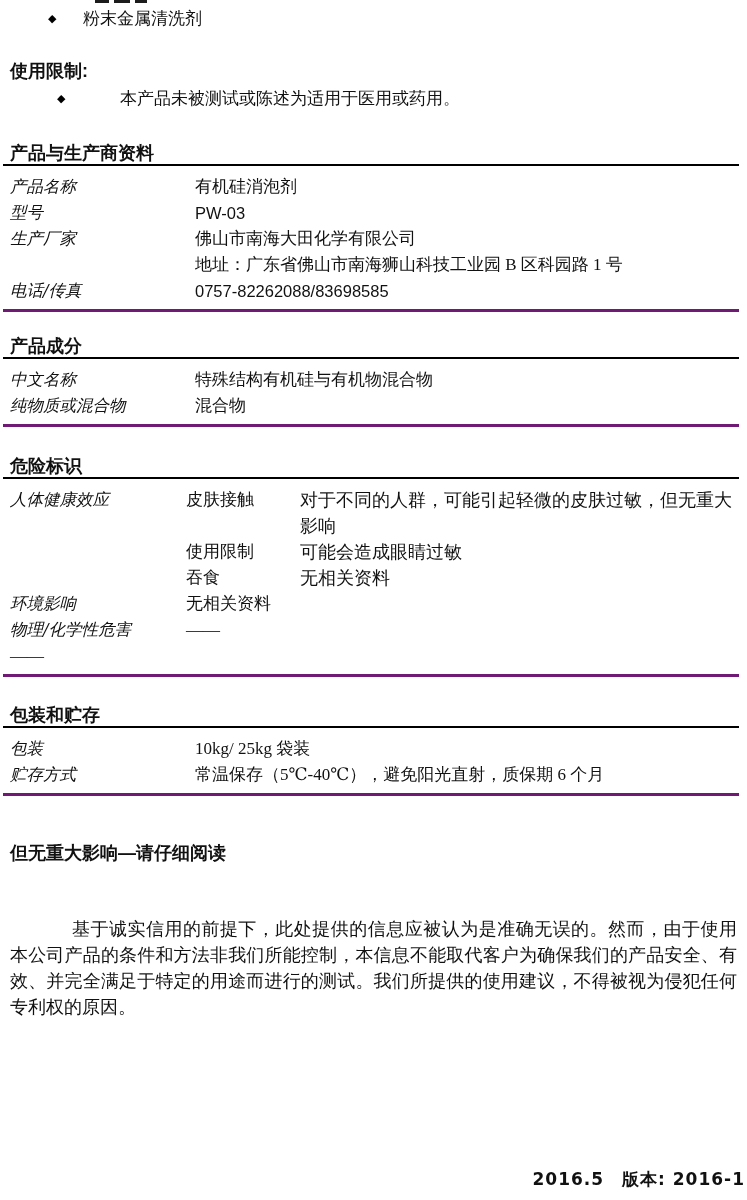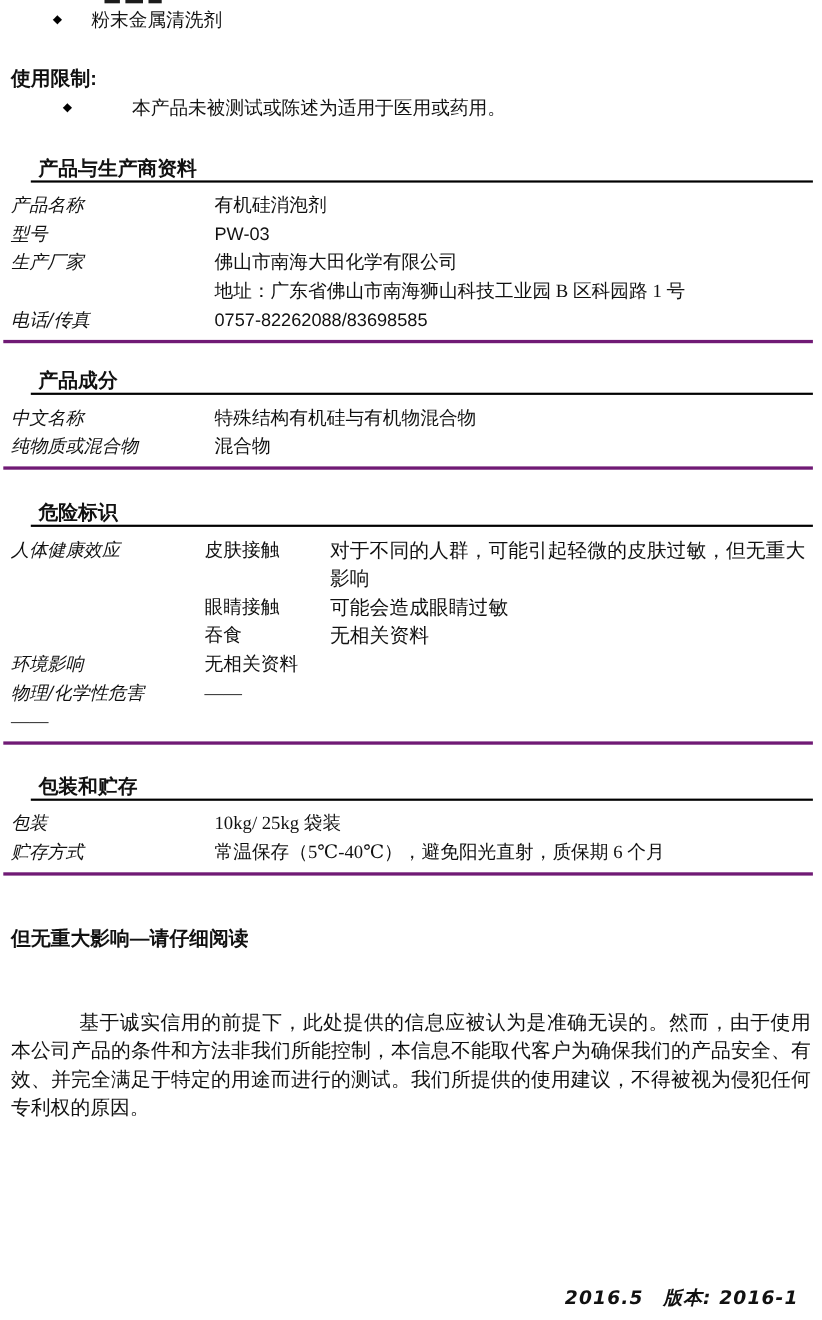--- a/index.html
+++ b/index.html
@@ -24,44 +24,43 @@
     font-weight:bold; font-size:18px; line-height:20px;
   }
 
   
   .sec { position:absolute; left:3px; width:736px; }
   .sec-title {
     font-family:"Liberation Sans","DejaVu Sans",sans-serif;
     font-weight:bold; font-size:18px; line-height:20px;
     padding-left:7px; padding-bottom:1px;
     border-bottom:2px solid #000;
-    margin-left:25px;
   }
   .sec-body { padding:8px 0 5px 0; border-bottom:3px solid #701a75; }
 
   .row { display:grid; grid-template-columns:185px 1fr; padding-left:7px; line-height:26px; }
   .hrow { display:grid; grid-template-columns:176px 114px 1fr; padding-left:7px; line-height:26px; }
   .label {
     font-family:"DejaVu Serif","Liberation Serif",serif;
     font-style:italic; font-size:16.5px;
   }
   .value { font-size:17px; }
   .latin { font-family:Liberation Sans, sans-serif; font-size:16.5px; }
   .desc  { font-size:18px; }
 
   .warranty-title { position:absolute; left:10px; top:843px; }
   .warranty-body {
     position:absolute; left:10px; top:916px; width:727px;
     font-size:18px; line-height:26px; text-align:justify; text-indent:62px;
   }
 
   .doc-footer {
-    position:absolute; right:21px; top:1168px;
+    position:absolute; right:2px; top:1168px;
     font-family:"DejaVu Sans","Liberation Sans",sans-serif;
-    font-style:italic; font-weight:bold; font-size:17px; letter-spacing:1px;
+    font-weight:bold; font-size:17px; letter-spacing:1px;
     white-space:nowrap;
   }
   .doc-footer .gap { display:inline-block; width:18px; }
 </style>
 </head>
 <body>
 
 <div>
 
   <div>
@@ -124,21 +123,21 @@
   <div class="sec" style="top:456px;">
     <div class="sec-title">危险标识</div>
     <div class="sec-body">
       <div class="hrow">
         <span class="label">人体健康效应</span>
         <span class="value">皮肤接触</span>
         <span class="desc">对于不同的人群，可能引起轻微的皮肤过敏，但无重大影响</span>
       </div>
       <div class="hrow">
         <span class="label"></span>
-        <span class="value">眼睛接触</span>
+        <span class="value">使用限制</span>
         <span class="desc">可能会造成眼睛过敏</span>
       </div>
       <div class="hrow">
         <span class="label"></span>
         <span class="value">吞食</span>
         <span class="desc">无相关资料</span>
       </div>
       <div class="hrow">
         <span class="label">环境影响</span>
         <span class="value">无相关资料</span>

